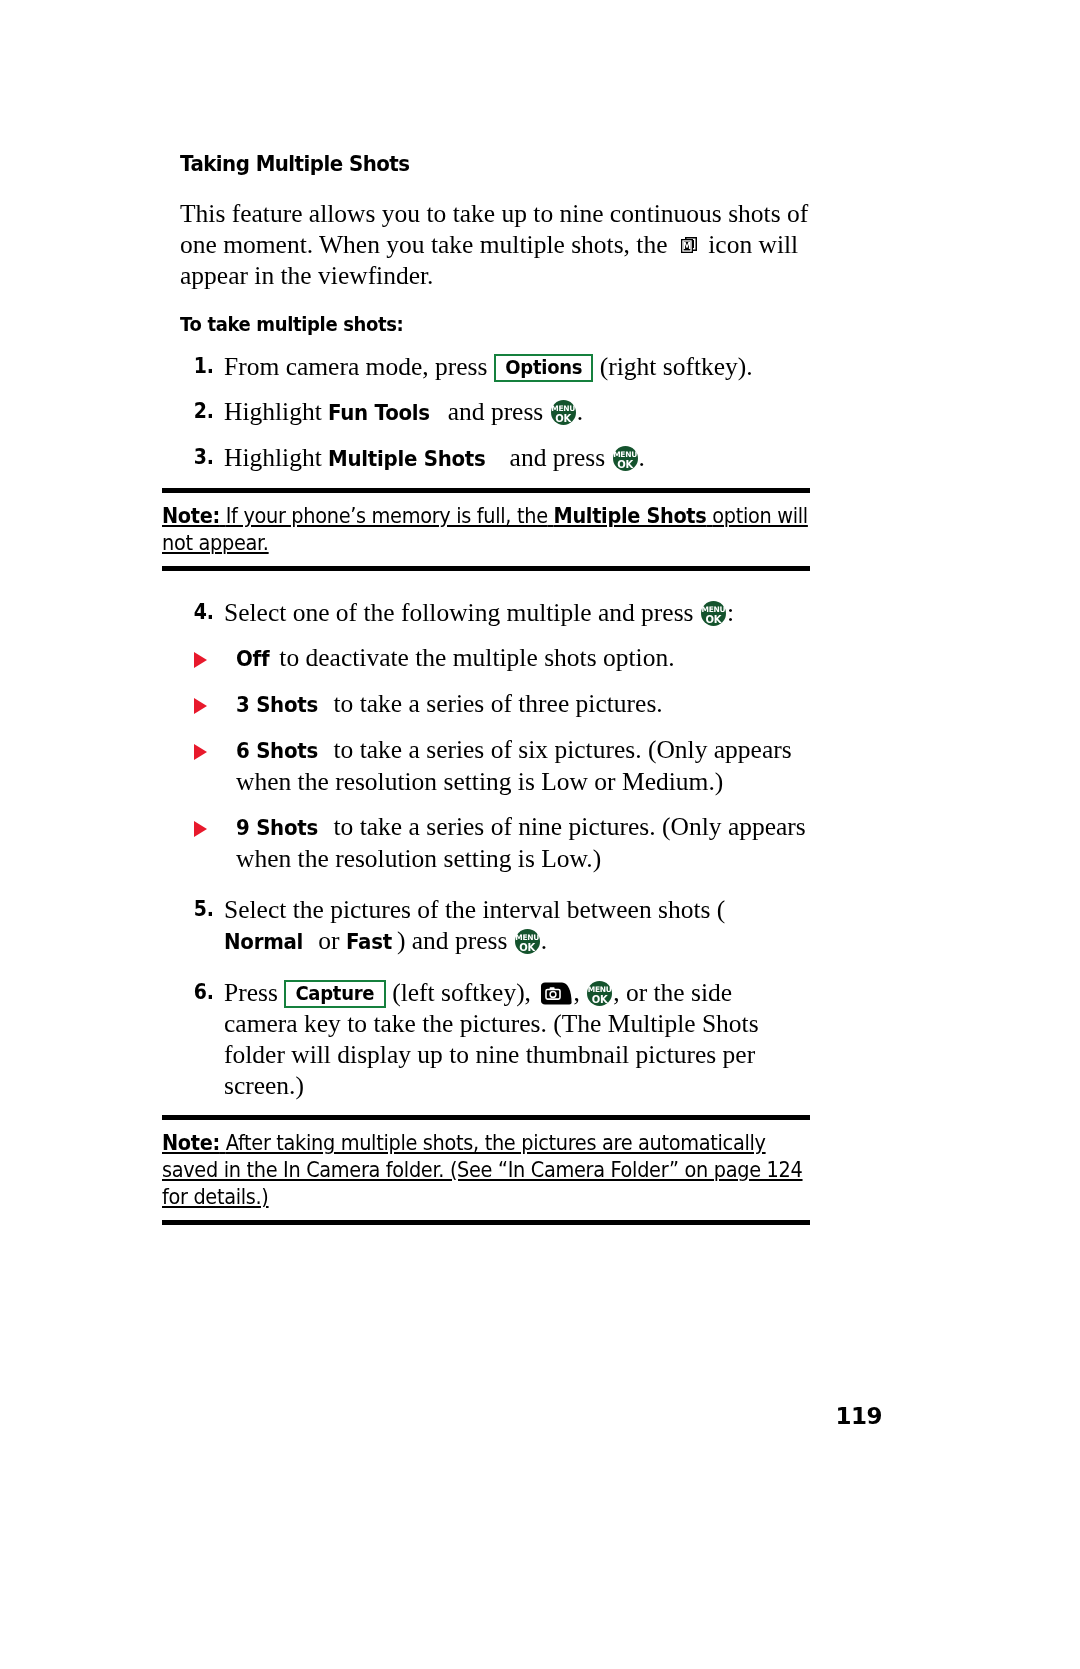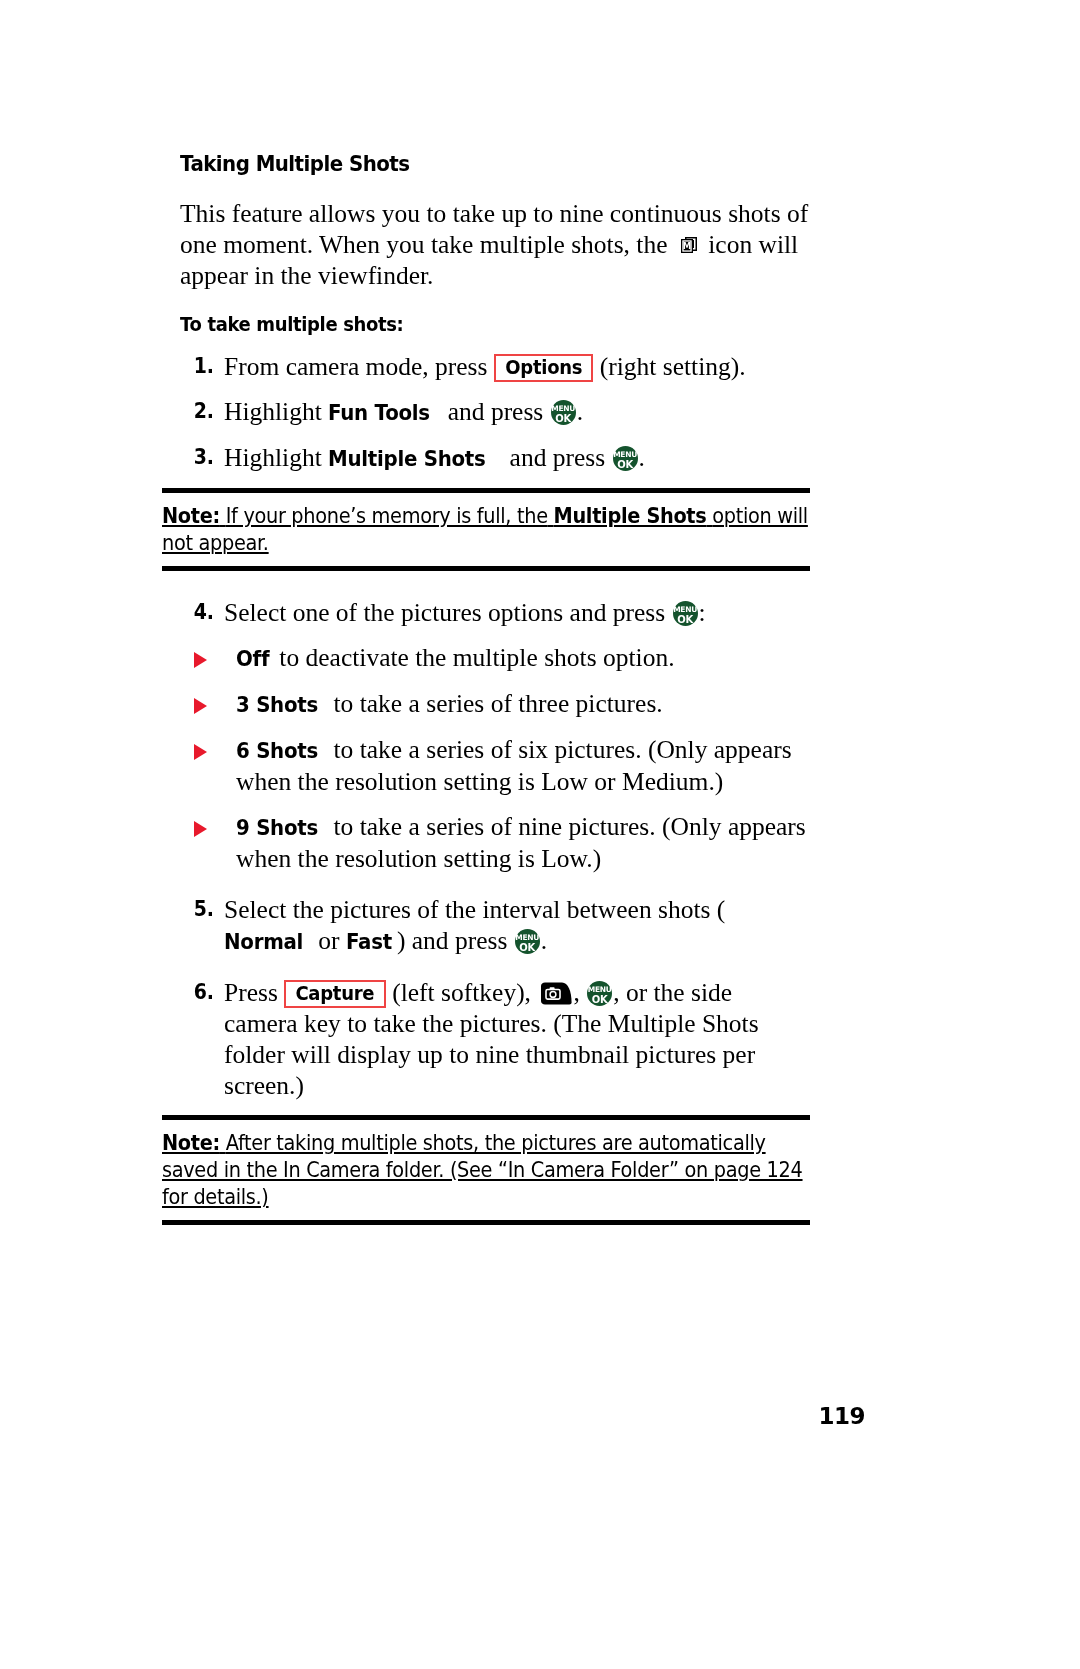--- a/index.html
+++ b/index.html
@@ -107,21 +107,21 @@
     font-size: 22px;
     letter-spacing: -0.3px;
     display: inline-block;
     transform: scaleX(0.9);
     transform-origin: left center;
   }
 
   
   .softkey {
     display: inline-block;
-    border: 2px solid #ef4444;
+    border: 2px solid #15803d;
     padding: 0 5px 1px 5px;
     font-family: "DejaVu Sans", "Liberation Sans", sans-serif;
     font-weight: bold;
     font-size: 20px;
     letter-spacing: -0.3px;
     line-height: 23px;
     vertical-align: 1px;
     transform: translateY(0px);
   }
   .softkey span {
@@ -197,21 +197,21 @@
     padding: 10px 0 9px 0;
     transform: scaleX(0.92);
     transform-origin: left top;
     width: 704px;
   }
   .note .note-body b { font-weight: bold; }
 
   
   .page-number {
     position: absolute;
-    right: 215px;
+    right: 198px;
     top: 1403px;
     font-family: "DejaVu Sans", "Liberation Sans", sans-serif;
     font-weight: bold;
     font-size: 23px;
     letter-spacing: -0.5px;
   }
 </style>
 </head>
 <body>
 
@@ -235,21 +235,21 @@
       </span>
       <span>icon will appear in the viewfinder.</span>
     </p>
 
     <div class="sub-title">To take multiple shots:</div>
 
     <div class="step">
       <span class="num">1.</span>
       <span>From camera mode, press</span>
       <span class="softkey"><span>Options</span></span>
-      <span>(right setting).</span>
+      <span>(right softkey).</span>
     </div>
 
     <div class="step">
       <span class="num">2.</span>
       <span>Highlight</span>
       <b class="cond">Fun Tools</b>
       <span>and press</span>
       <span class="menukey">
         <span class="mk-top">MENU</span>
         <span class="mk-bot">OK</span>
@@ -273,21 +273,21 @@
         <b>Note:</b>
         <span>If your phone’s memory is full, the</span>
         <b>Multiple Shots</b>
         <span>option will not appear.</span>
       </div>
       <div class="rule"></div>
     </div>
 
     <div class="step" style="margin-top:26px;">
       <span class="num">4.</span>
-      <span>Select one of the pictures options and press</span>
+      <span>Select one of the following multiple and press</span>
       <span class="menukey">
         <span class="mk-top">MENU</span>
         <span class="mk-bot">OK</span>
       </span><span>:</span>
     </div>
 
     <div class="bullet">
       <span class="tri"></span>
       <b class="cond">Off</b>
       <span>to deactivate the multiple shots option.</span>

